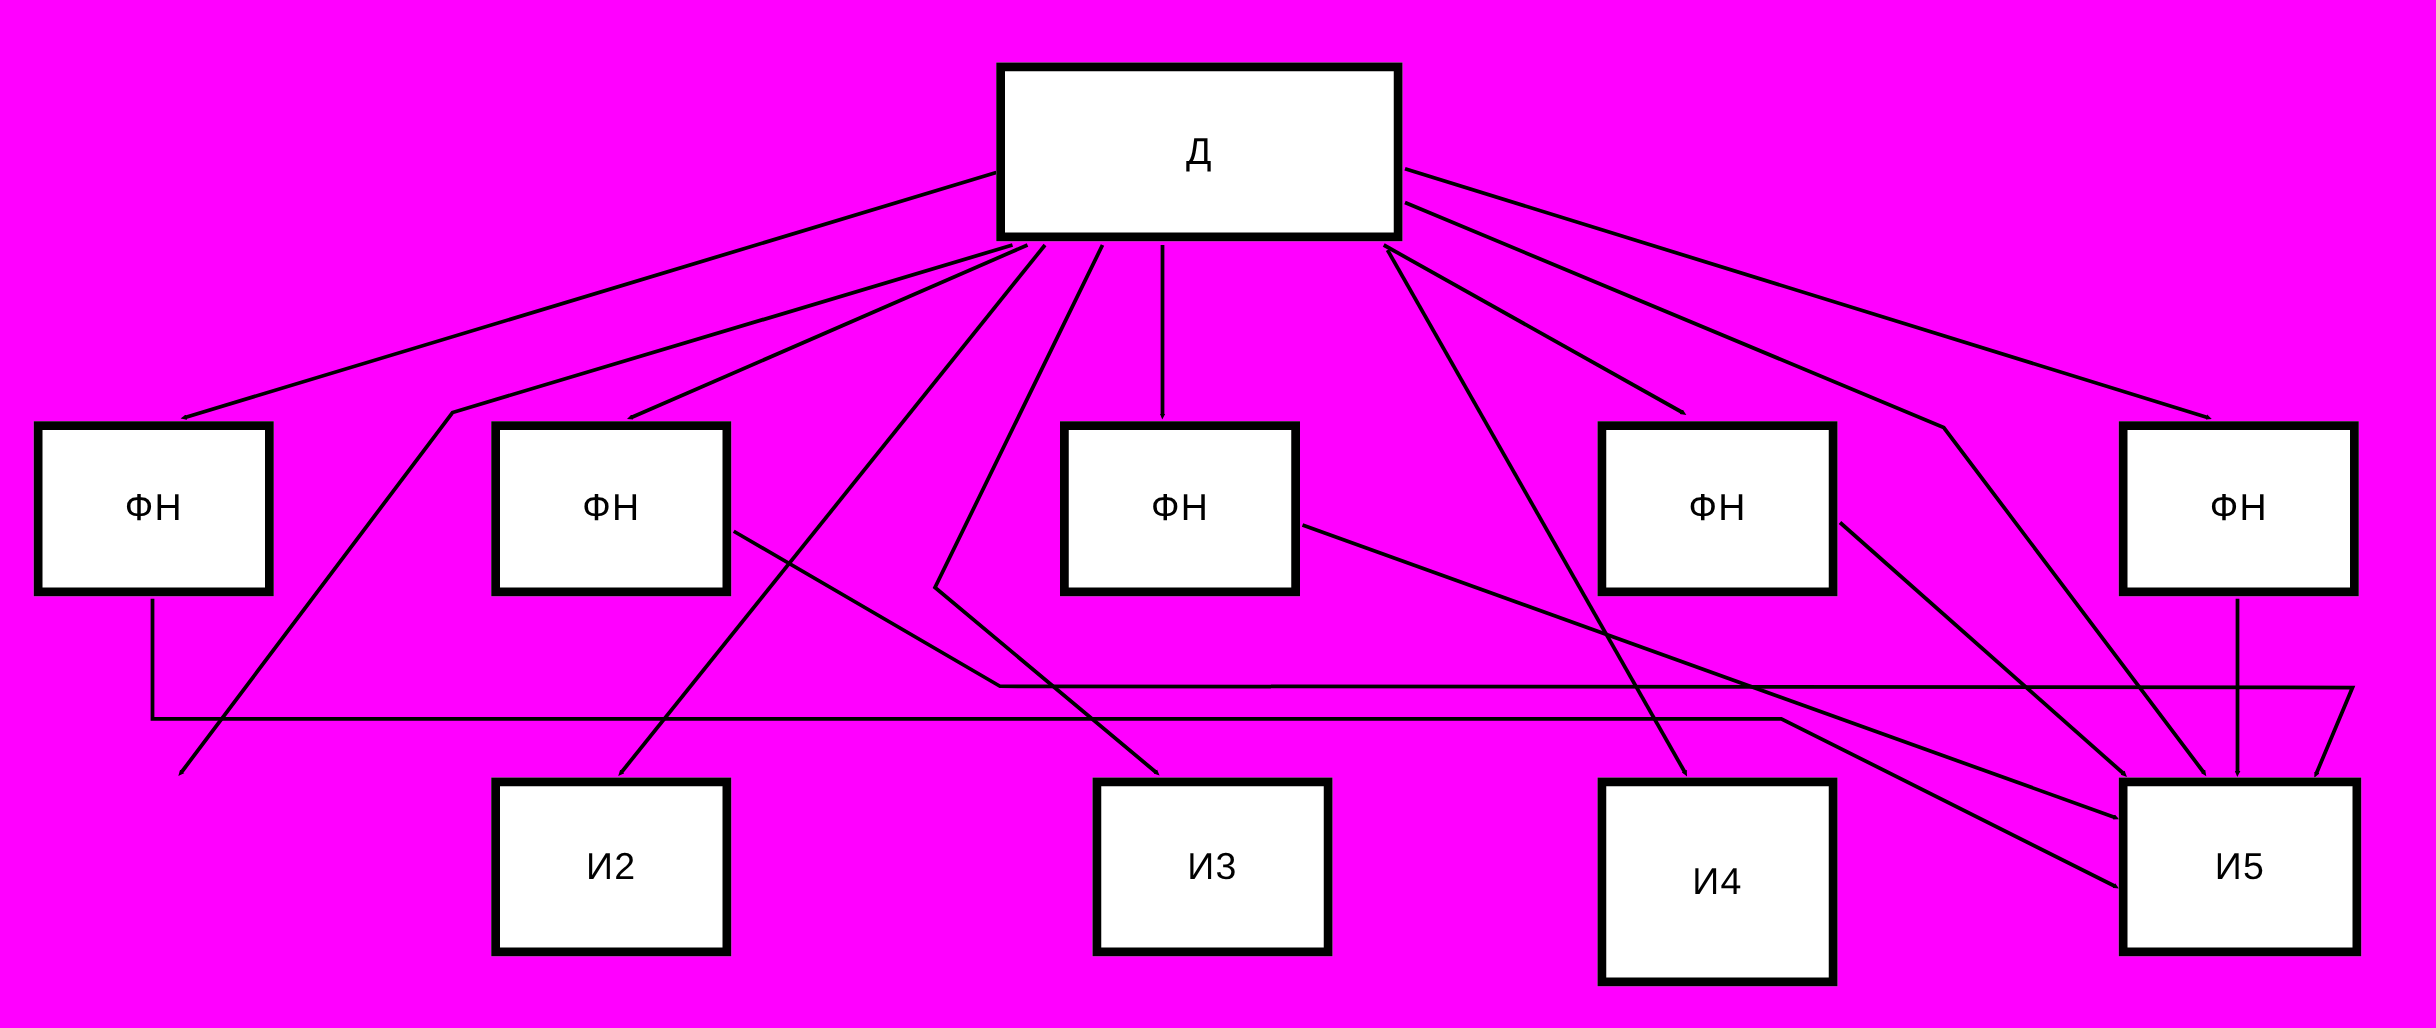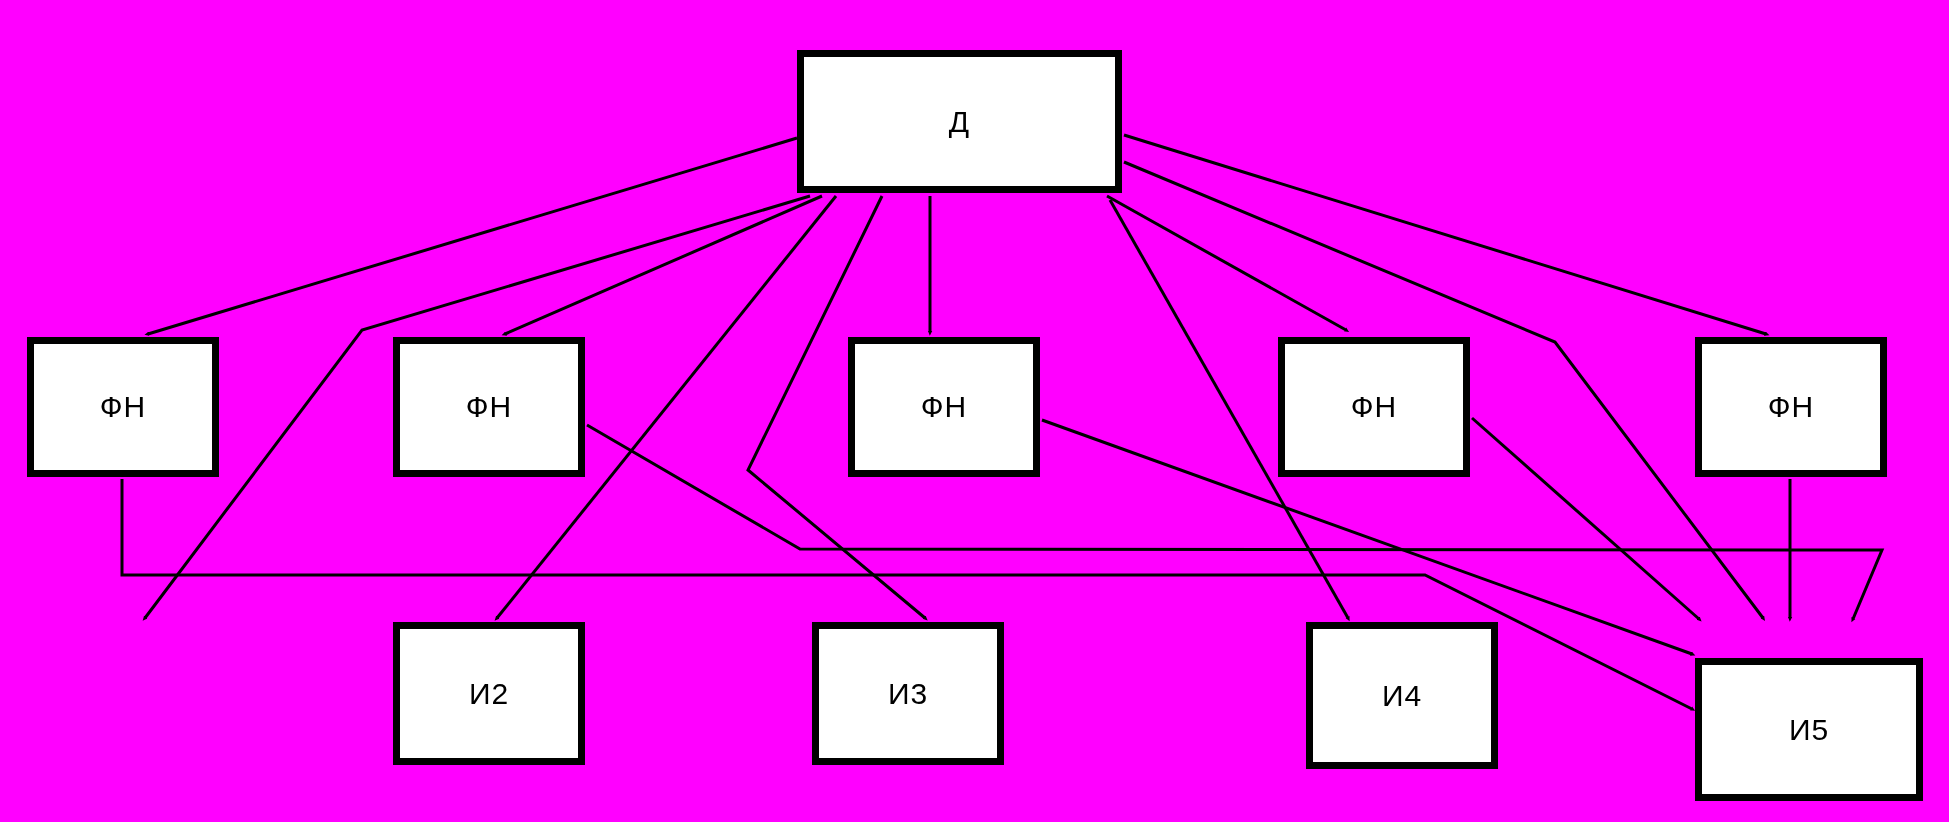--- a/index.html
+++ b/index.html
@@ -27,23 +27,23 @@
   .b-D  {left:797px; top:50px;  width:325px; height:143px;}
   
   .b-FN1{left:27px;   top:337px; width:192px; height:140px;}
   .b-FN2{left:393px;  top:337px; width:192px; height:140px;}
   .b-FN3{left:848px;  top:337px; width:192px; height:140px;}
   .b-FN4{left:1278px; top:337px; width:192px; height:140px;}
   .b-FN5{left:1695px; top:337px; width:192px; height:140px;}
   
   .b-I1 {left:27px;   top:622px; width:192px; height:143px;}
   .b-I2 {left:393px;  top:622px; width:192px; height:143px;}
-  .b-I3 {left:812px;  top:622px; width:192px; height:143px;}
-  .b-I4 {left:1278px; top:622px; width:192px; height:147px;margin-left:28px;}
-  .b-I5 {left:1695px; top:658px; width:228px; height:143px;}
+  .b-I3 {left:874px;  top:622px; width:192px; height:143px;}
+  .b-I4 {left:1278px; top:622px; width:192px; height:167px;}
+  .b-I5 {left:1695px; top:622px; width:194px; height:143px;}
 </style>
 </head>
 <body>
 
 <div id="canvas">
   <svg id="edge-layer" viewBox="0 0 1949 822" xmlns="http://www.w3.org/2000/svg">
     <defs>
       <marker id="arrow" markerUnits="userSpaceOnUse" markerWidth="44" markerHeight="36" refX="1" refY="18" orient="auto">
         <path d="M -26,4 L 1,18 L -30,30" fill="none" stroke="#000000" stroke-width="3"></path>
       </marker>

